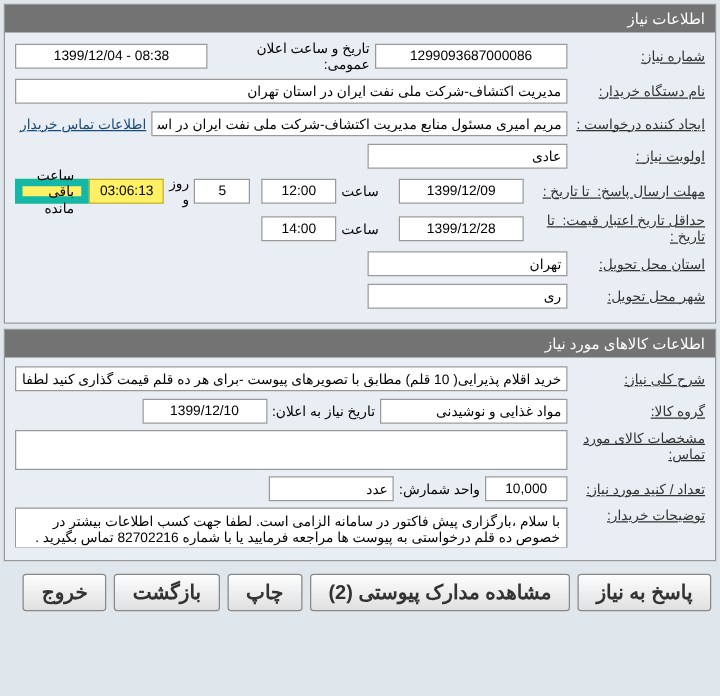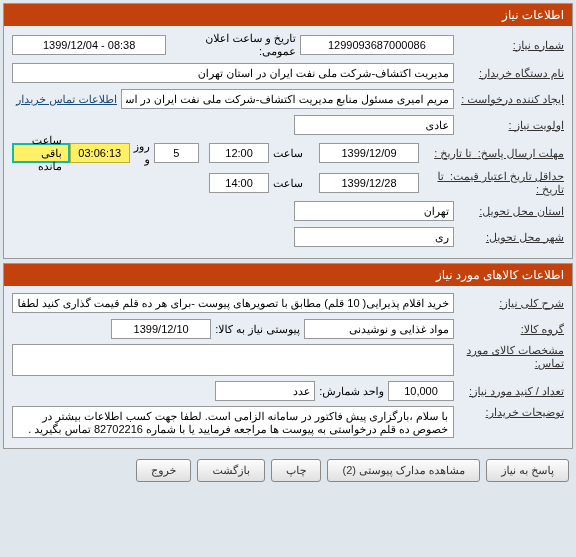--- a/index.html
+++ b/index.html
@@ -10,21 +10,21 @@
   direction: rtl;
   width: 576px;
   padding: 3px;
 }
 .panel {
   background: #e8eef3;
   border: 1px solid #999;
   margin-bottom: 4px;
 }
 .panel-header {
-  background: #c2410c;
+  background: #737373;
   color: #fff;
   padding: 4px 8px;
   font-size: 12px;
   font-weight: normal;
 }
 .panel-body {
   padding: 6px 8px;
 }
 .row {
   display: flex;
@@ -76,41 +76,42 @@
   cursor: pointer;
 }
 .countdown {
   background: #fff066;
   border: 1px solid #c0b030;
   direction: ltr;
   text-align: center;
 }
 .remaining-label {
   background: #fff066;
-  border: 2px solid #14b8a6;
+  border: 6px solid #14b8a6;
   padding: 2px 6px;
   font-size: 11px;
   height: 20px;
   display: flex;
   align-items: center;
 }
 .button-bar {
   display: flex;
   gap: 6px;
   padding: 6px 4px;
 }
 .btn {
   background: linear-gradient(#fdfdfd, #e0e0e0);
   border: 1px solid #888;
   border-radius: 3px;
   padding: 4px 14px;
-  font-size: 11px;
+  font-size: 16px;
   font-family: Tahoma, Arial, sans-serif;
   cursor: pointer;
   color: #333;
+  font-weight: bold;
 }
 </style>
 </head>
 <body>
 
 <div class="panel">
   <div class="panel-header">اطلاعات نیاز</div>
   <div class="panel-body">
 
     <div class="row">
@@ -179,21 +180,21 @@
   <div class="panel-body">
 
     <div class="row">
       <span class="label">شرح کلی نیاز:</span>
       <input class="input input-wide" readonly="" value="خرید اقلام پذیرایی( 10 قلم) مطابق با تصویرهای پیوست -برای هر ده قلم قیمت گذاری کنید لطفا" style="">
     </div>
 
     <div class="row">
       <span class="label">گروه کالا:</span>
       <input class="input" style="width: 150px;" readonly="" value="مواد غذایی و نوشیدنی">
-      <span class="label-sm">پیوستی نیاز به کالا:</span>
+      <span class="label-sm">تاریخ نیاز به اعلان:</span>
       <input class="input input-date num" readonly="" value="1399/12/10" style="">
     </div>
 
     <div class="row" style="align-items:flex-start">
       <span class="label">مشخصات کالای مورد تماس:</span>
       <textarea class="textarea" rows="2" readonly="" style=""></textarea>
     </div>
 
     <div class="row">
       <span class="label">تعداد / کنید مورد نیاز:</span>

